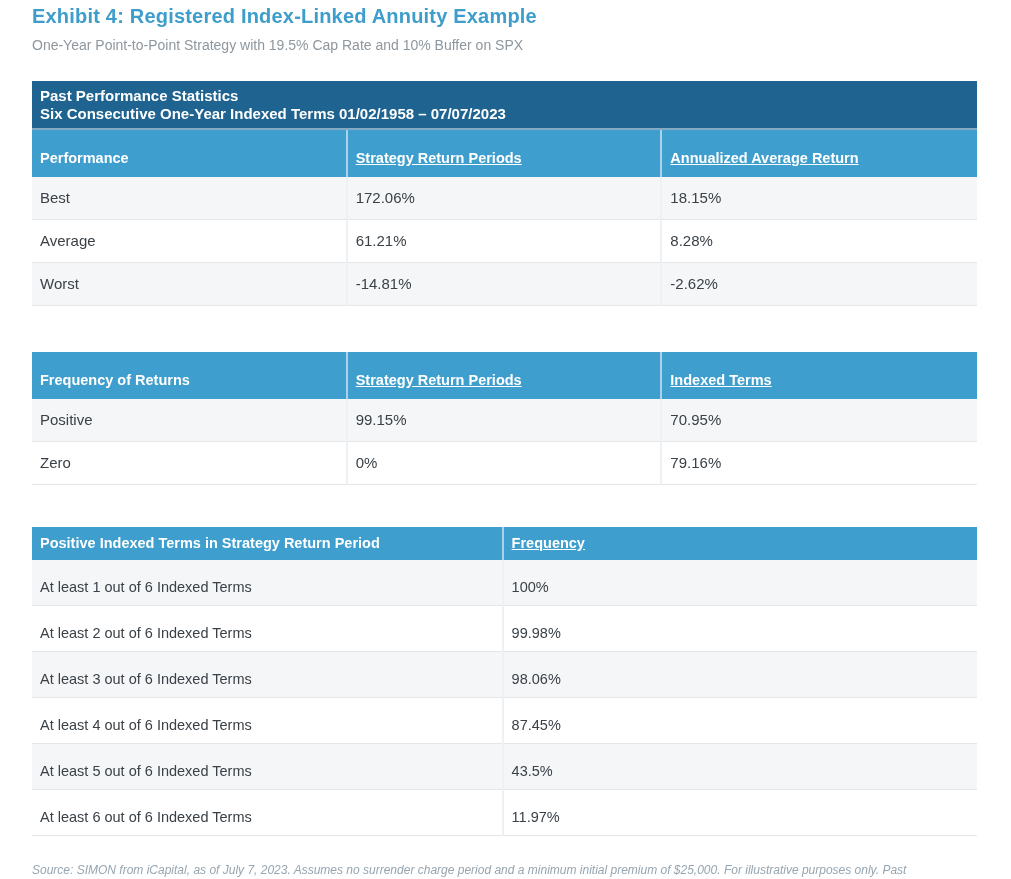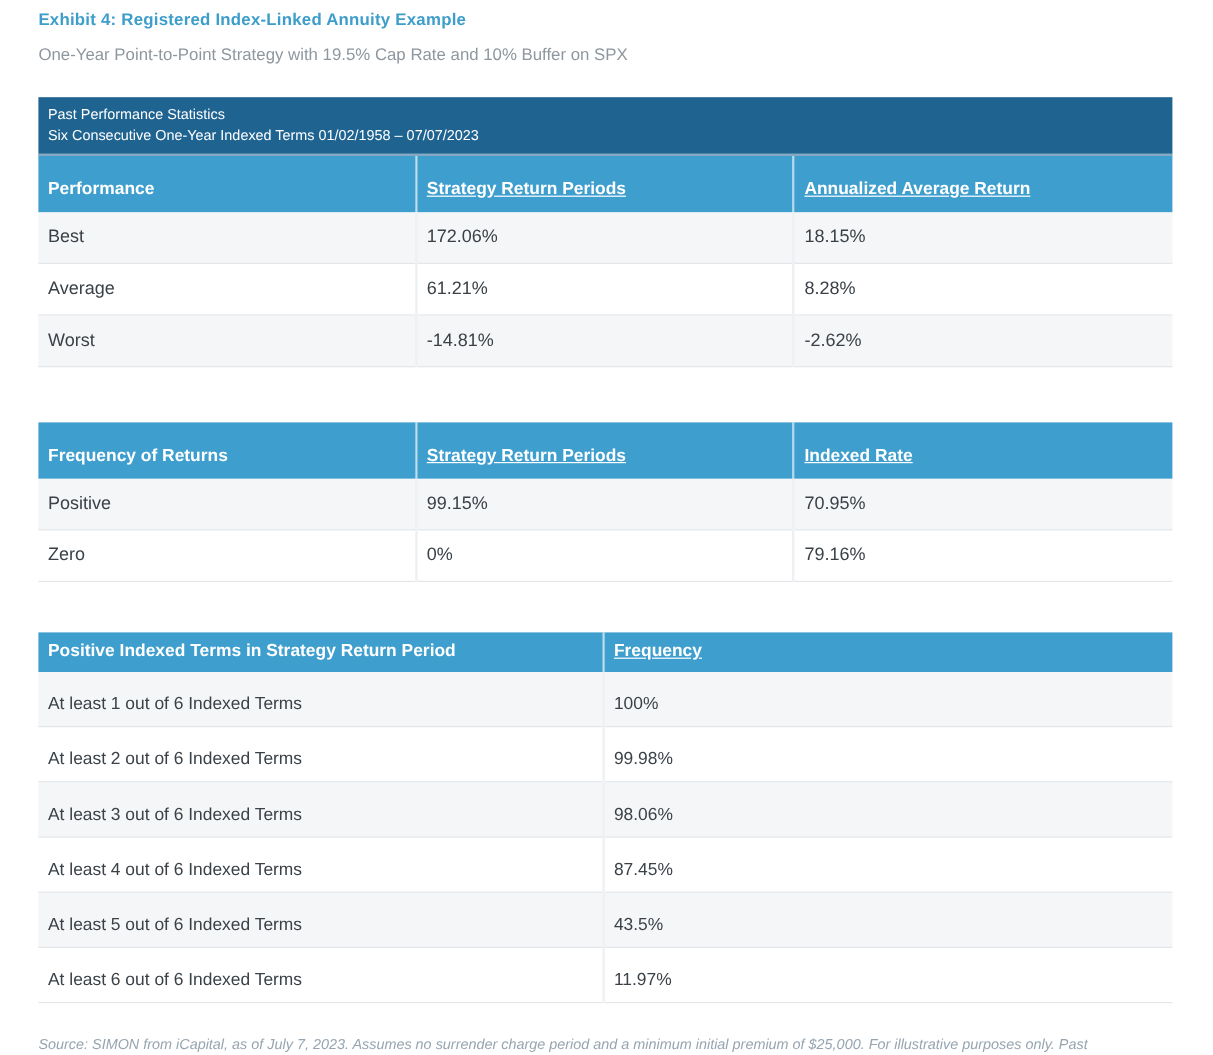--- a/index.html
+++ b/index.html
@@ -19,43 +19,43 @@
   body{
     width:1011px;
     height:879px;
     background:#ffffff;
     font-family:"Liberation Sans","DejaVu Sans",sans-serif;
     -webkit-font-smoothing:antialiased;
   }
   .page{padding:5px 34px 0 32px;}
 
   .title{
-    font-size:14px;
+    font-size:20px;
     font-weight:bold;
     color:var(--title-blue);
     letter-spacing:.2px;
     line-height:22px;
   }
   .subtitle{
     margin-top:9px;
     font-size:14px;
     color:var(--subtitle-text);
     line-height:18px;
   }
 
   .table-block{width:945px;}
   .t1{margin-top:27px;}
   .t2{margin-top:46px;}
   .t3{margin-top:42px;}
 
   .band{
     background:var(--band-bg);
     color:#fff;
-    font-weight:normal;
-    font-size:12px;
+    font-weight:bold;
+    font-size:15px;
     line-height:17.5px;
     padding:6px 10px 6px 8px;
     border-bottom:2px solid rgba(255,255,255,0.45);
   }
 
   table.data-table{
     width:100%;
     border-collapse:collapse;
     table-layout:fixed;
   }
@@ -143,21 +143,21 @@
         </tbody>
       </table>
   </section>
 
   <section class="table-block t2">
     <table class="data-table three-col" data-table="tables.frequency_of_returns">
         <thead>
           <tr>
             <th>Frequency of Returns</th>
             <th>Strategy Return Periods</th>
-            <th>Indexed Rate</th>
+            <th>Indexed Terms</th>
           </tr>
         </thead>
         <tbody>
           <tr>
             <td>Positive</td>
             <td>99.15%</td>
             <td>70.95%</td>
           </tr>
           <tr>
             <td>Zero</td>

